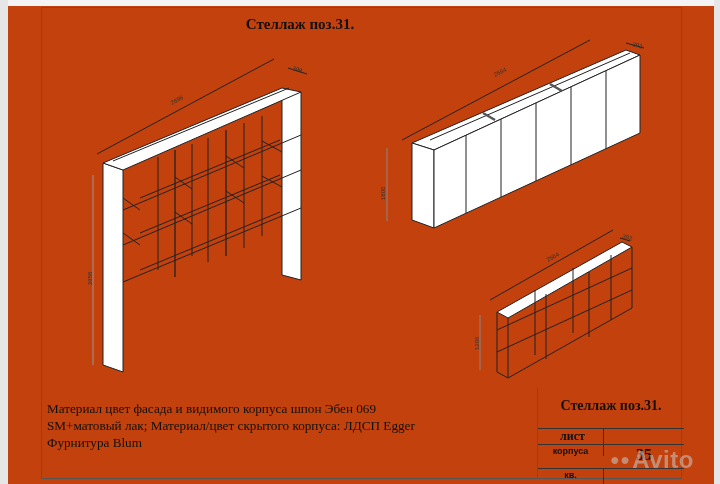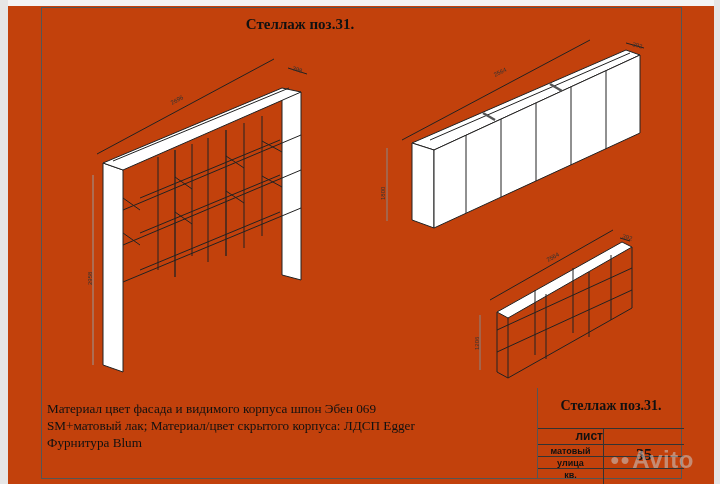--- a/index.html
+++ b/index.html
@@ -156,28 +156,25 @@
 
   <div class="notes">
     <div>Материал цвет фасада и видимого корпуса шпон Эбен 069</div>
     <div>SM+матовый лак; Материал/цвет скрытого корпуса: ЛДСП Egger</div>
     <div>Фурнитура Blum</div>
   </div>
 
   <div class="stamp">
     <div class="stamp-title">Стеллаж поз.31.</div>
     <div class="stamp-row" style="top:40px;height:16px;">
-      <div class="stamp-label" style="font-size:12px;line-height:15px;text-align:right;padding-left:4px;">лист</div>
+      <div class="stamp-label" style="font-size:12px;line-height:15px;text-align:center;padding-left:4px;font-family:Liberation Serif, serif;">лист</div>
       <div class="stamp-value" style="top:-3px;">35</div>
     </div>
     <div class="stamp-row" style="top:56px;height:12px;">
-      <div class="stamp-label" style="font-size:9px;line-height:12px;">матовый</div>
-    </div>
-    <div class="stamp-row" style="top:68px;height:12px;">
-      <div class="stamp-label" style="font-size:9px;line-height:12px;">улица</div>
+      <div class="stamp-label" style="font-size:9px;line-height:12px;">корпуса</div>
     </div>
     <div class="stamp-row" style="top:80px;height:28px;">
       <div class="stamp-label" style="font-size:9px;line-height:12px;">кв.</div>
     </div>
   </div>
 
   <div class="watermark">
     <span class="dots">●●</span><span>Avito</span>
   </div>
 </div>

